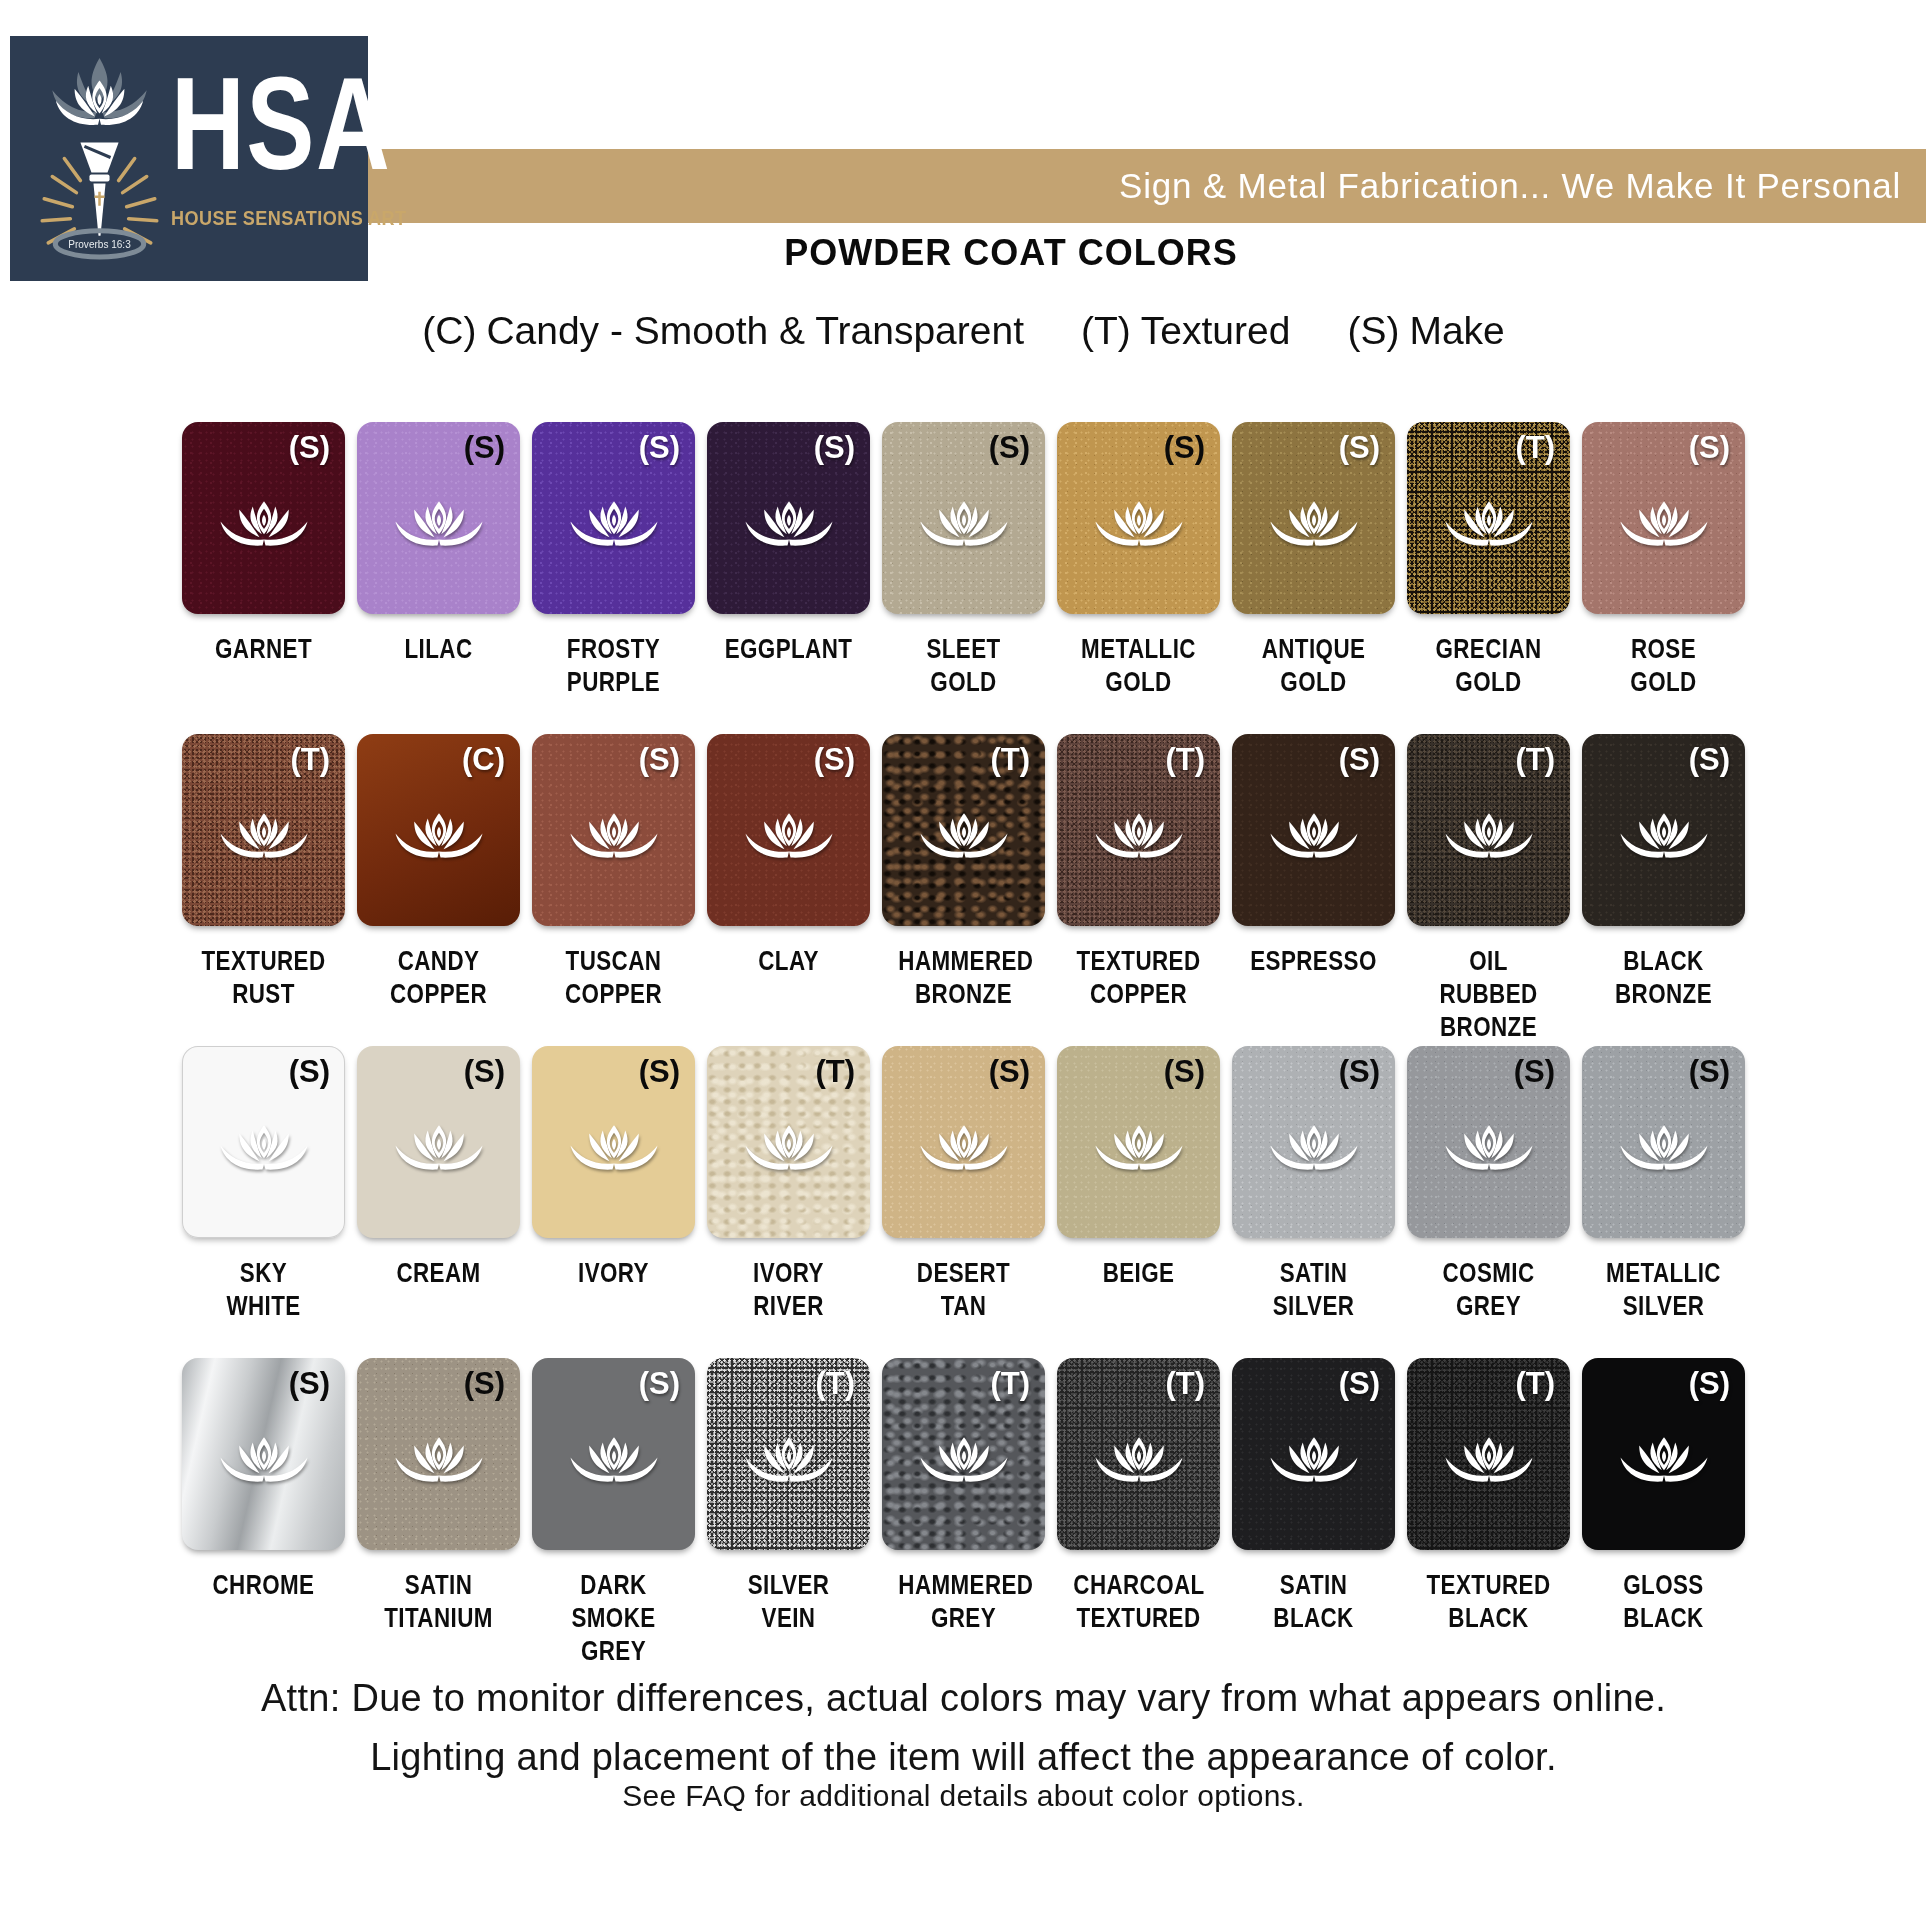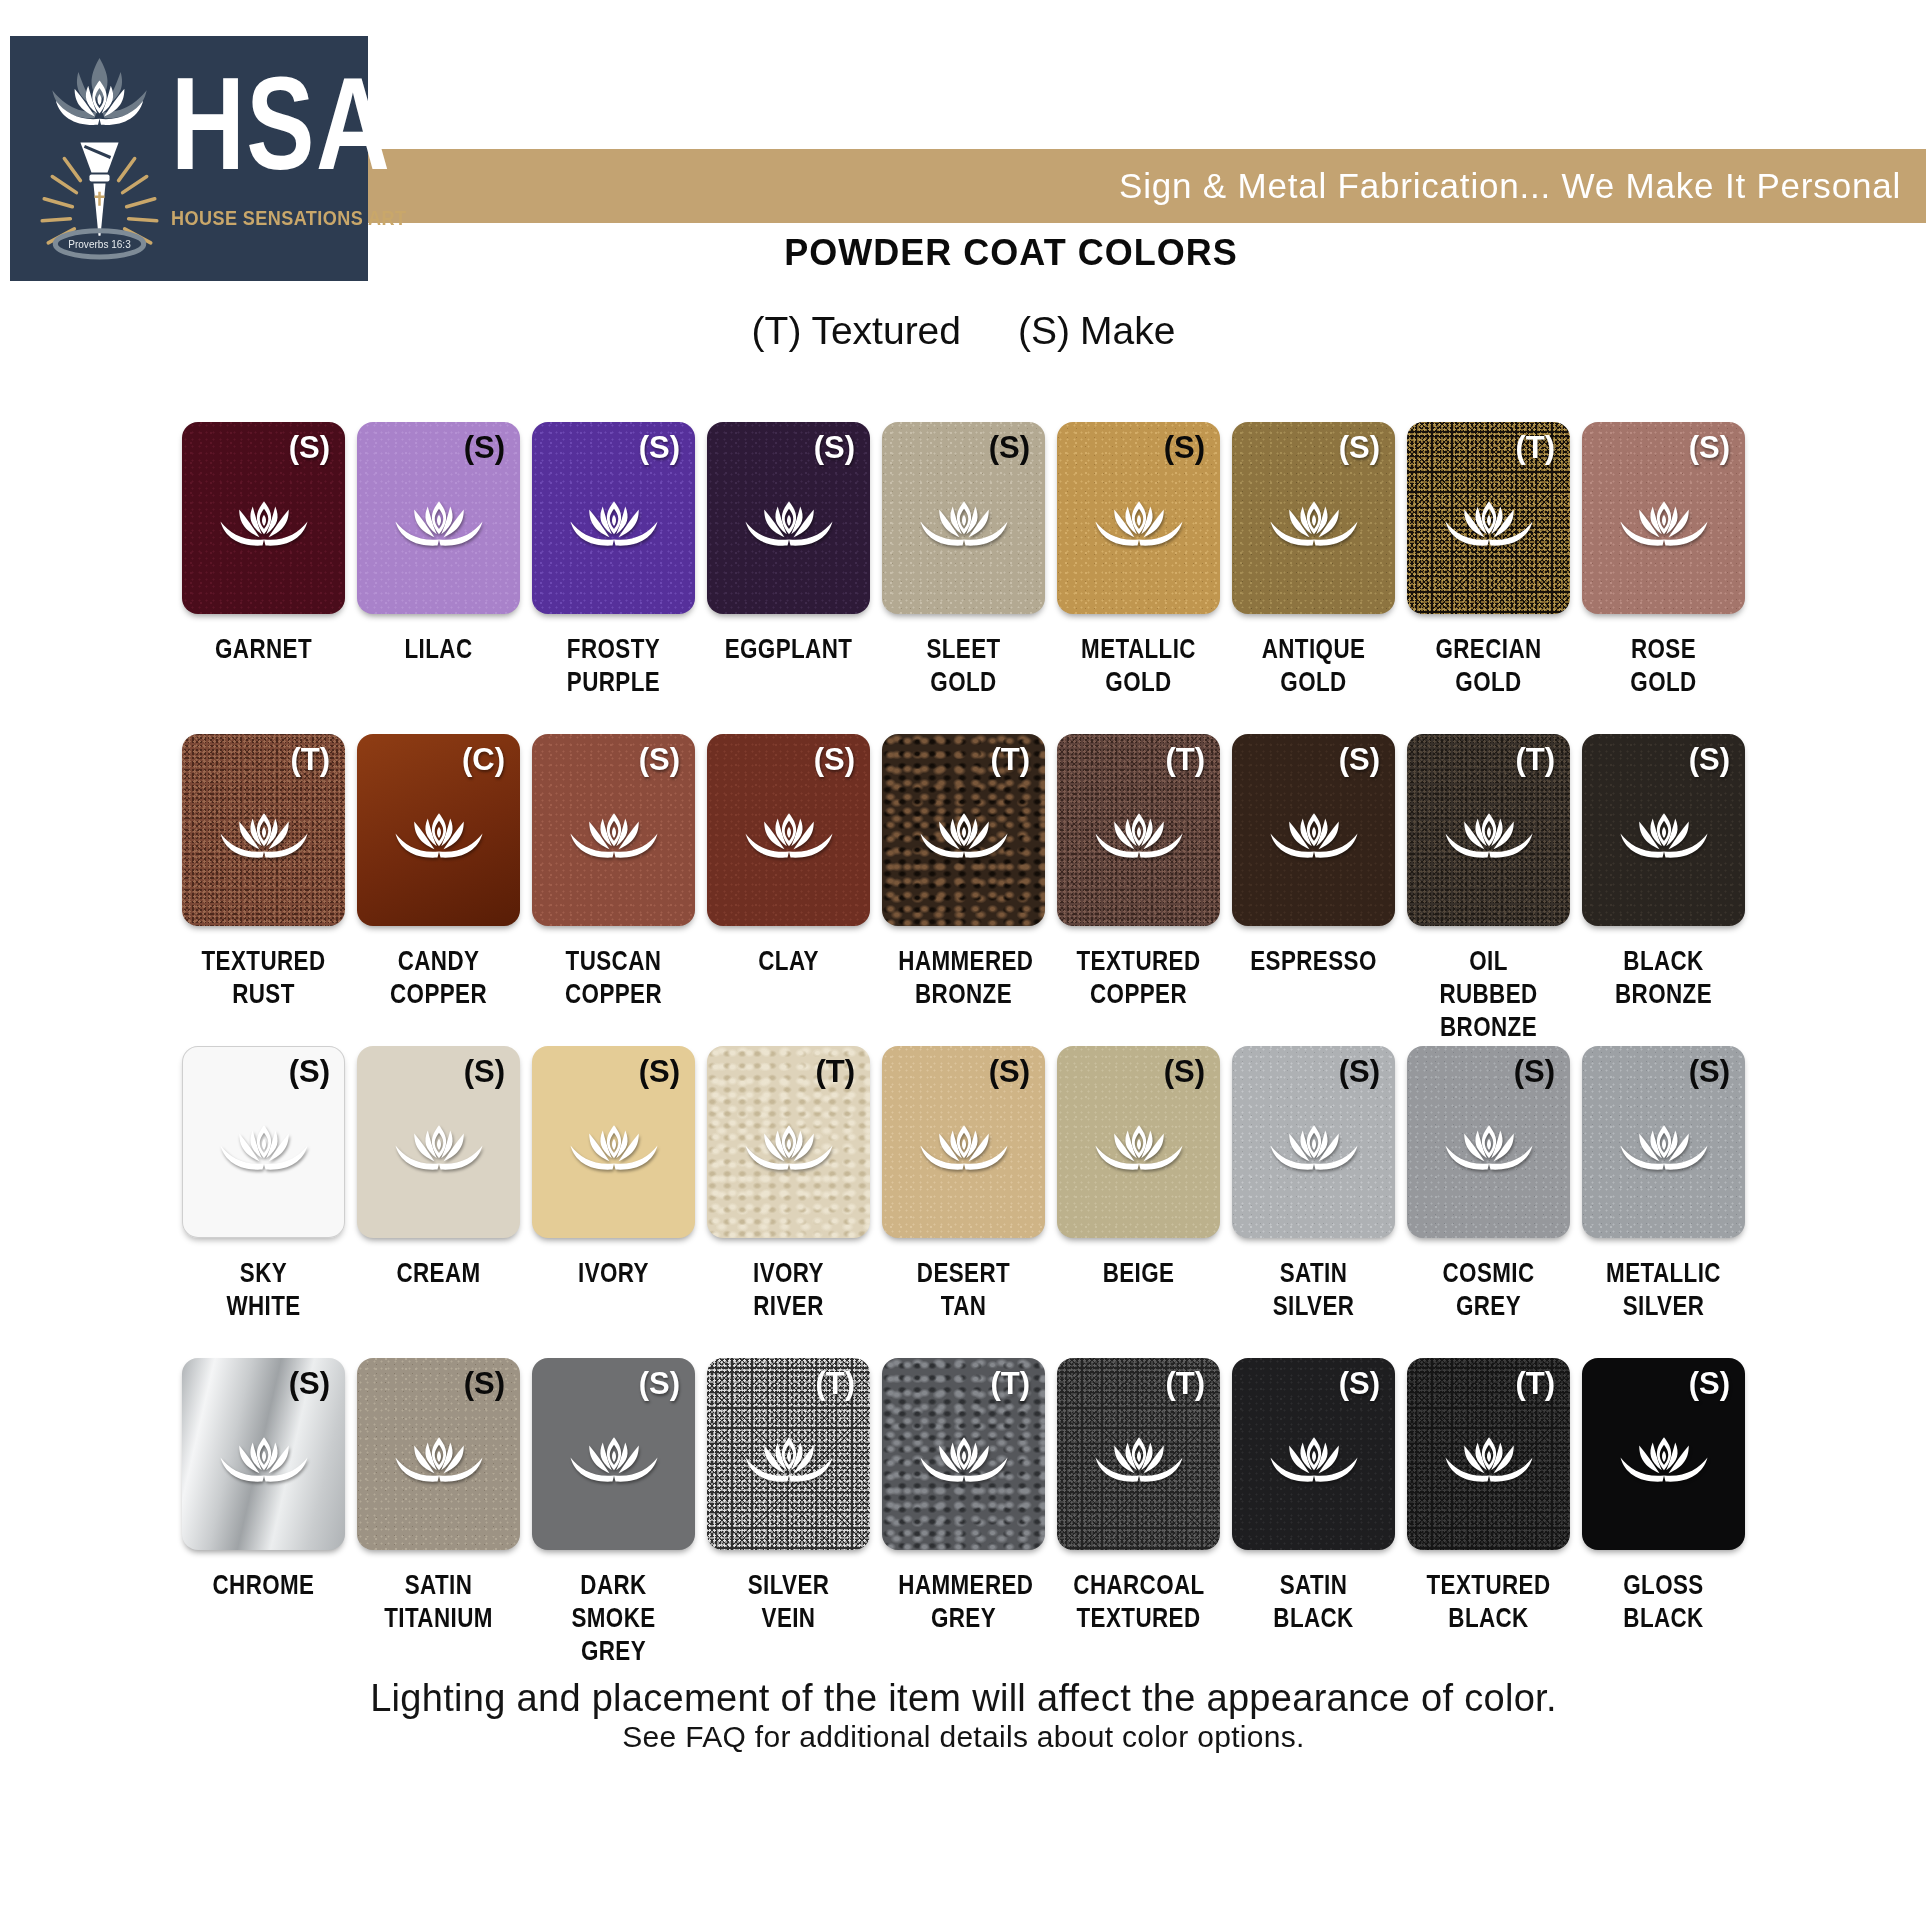--- a/index.html
+++ b/index.html
@@ -148,20 +148,21 @@
     <ellipse cx="65" cy="193" rx="44" ry="13" fill="none" stroke="#7e8b97" stroke-width="5"></ellipse>
     <text x="65" y="197" font-size="10" fill="#e8ecef" text-anchor="middle">Proverbs 16:3</text>
   </svg>
   <div class="logo-acronym">HSA</div>
   <div class="logo-name">HOUSE SENSATIONS ART</div>
 </div>
 
 <div class="page-title">POWDER COAT COLORS</div>
 
 <div class="legend">
+  <span class="legend-item"><span class="legend-code">(C)</span><span>Candy - Smooth &amp; Transparent</span></span>
   <span class="legend-item"><span class="legend-code">(T)</span><span>Textured</span></span>
   <span class="legend-item"><span class="legend-code">(S)</span><span>Make</span></span>
 </div>
 
 <div class="grid">
     <div class="grid-row">
       <div class="cell">
         <div class="swatch t-speck" style="--base: #4a0c1b; --fleck: #5d1527;">
           <span class="badge light">(S)</span>
           <svg class="lotus" viewBox="0 0 120 80">
@@ -513,16 +514,17 @@
             <use href="#lotus-sym"></use>
           </svg>
         </div>
         <div class="swatch-label">GLOSS
 BLACK</div>
       </div>
     </div>
   </div>
 
 <div class="notes">
+  <div class="note-line">Attn: Due to monitor differences, actual colors may vary from what appears online.</div>
   <div class="note-line">Lighting and placement of the item will affect the appearance of color.</div>
   <div class="note-faq">See FAQ for additional details about color options.</div>
 </div>
 
 
 </body></html>

